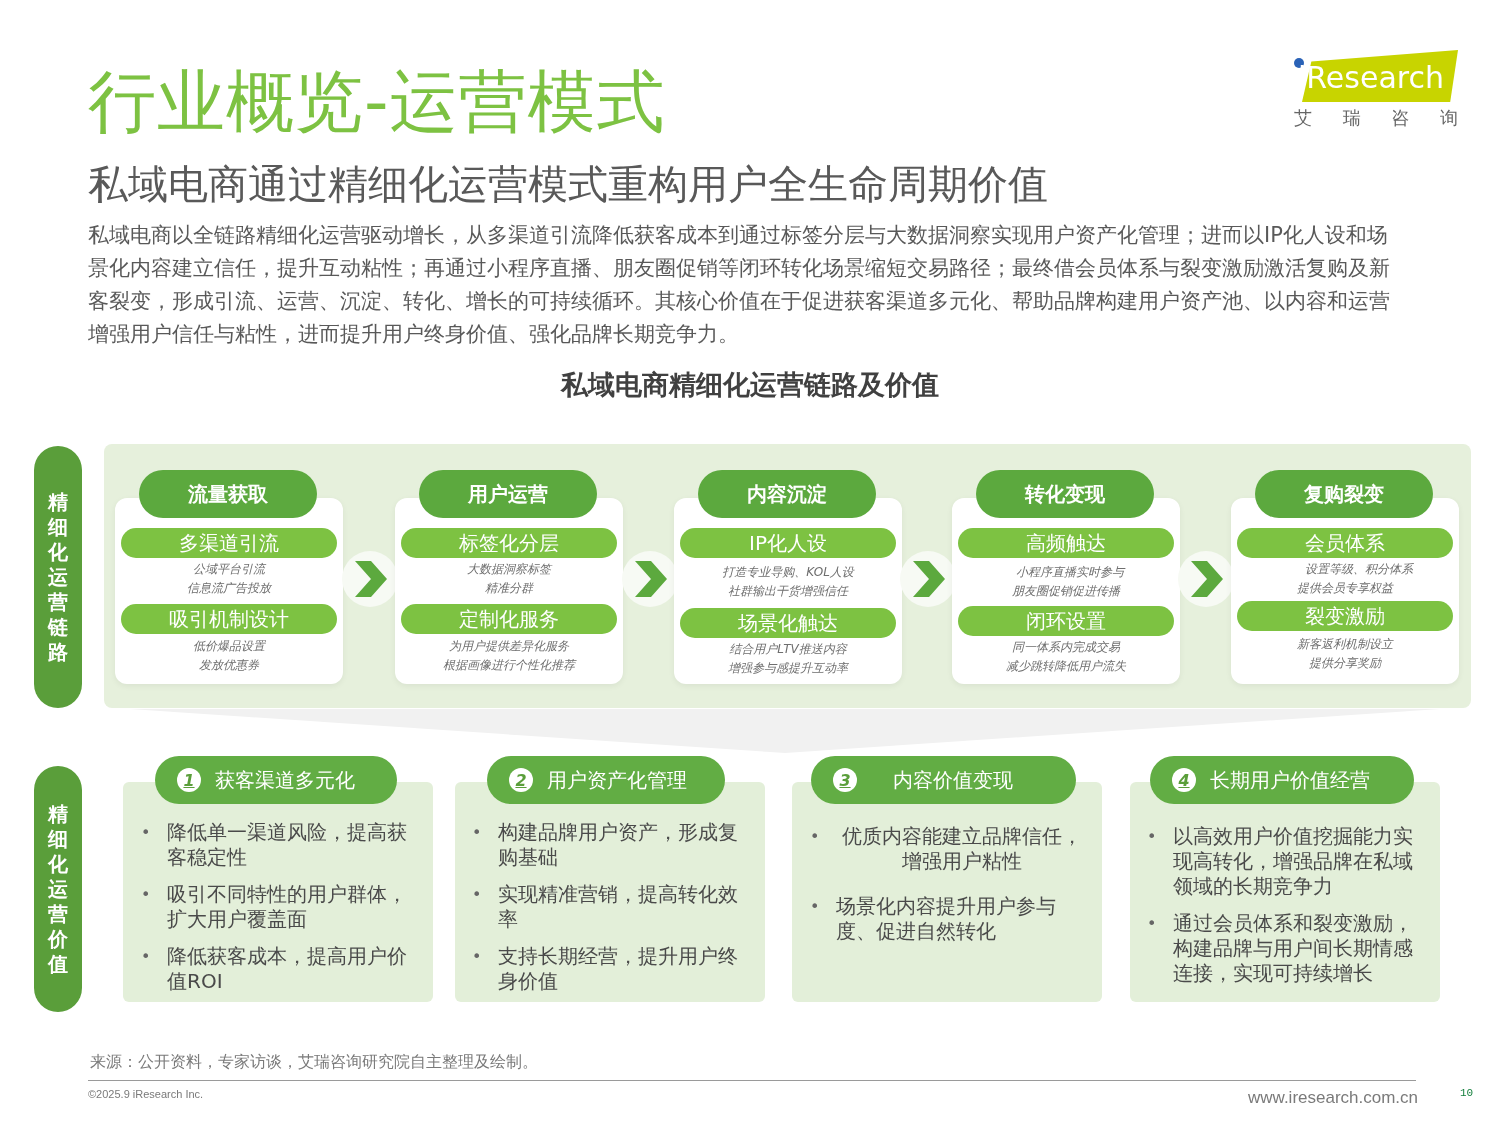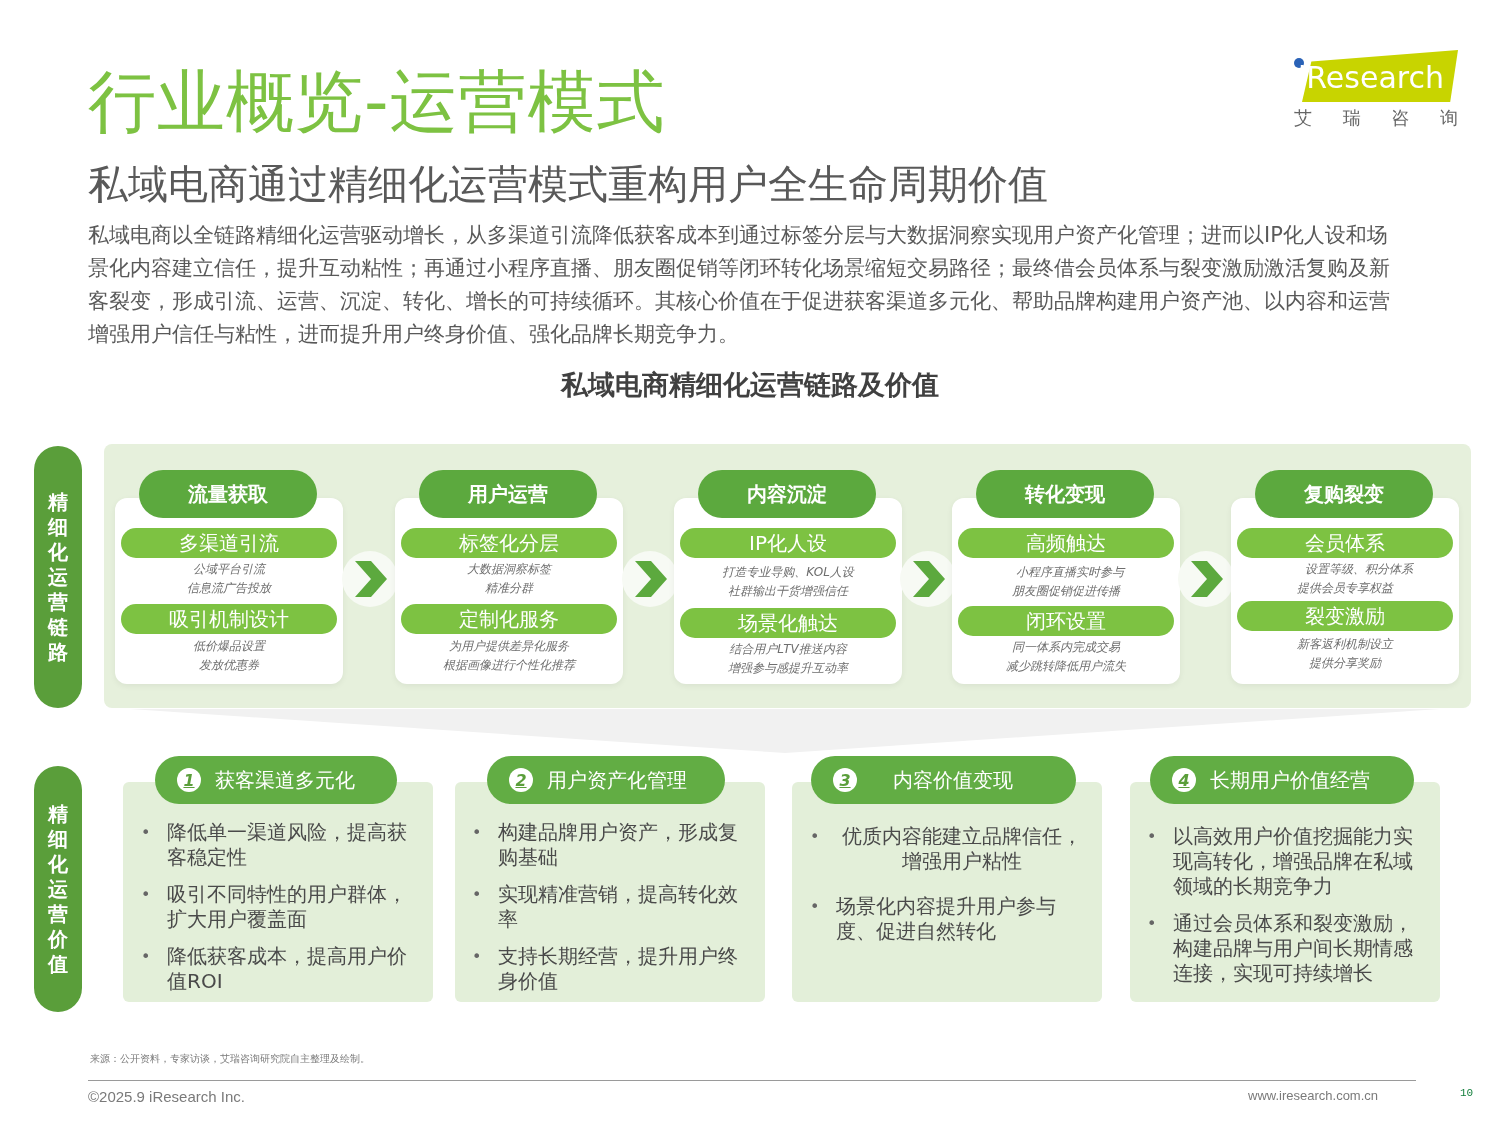--- a/index.html
+++ b/index.html
@@ -36,24 +36,24 @@
   .arrow-circle { position: absolute; top: 551px; width: 56px; height: 56px; border-radius: 50%; background: #f7faf4; display: flex; align-items: center; justify-content: center; }
   .arrow-circle svg { width: 34px; height: 36px; }
 
   .val-card { position: absolute; top: 782px; width: 310px; height: 220px; background: #e3efd9; border-radius: 6px; }
   .val-head { position: absolute; top: 756px; height: 48px; border-radius: 24px; background: #62ad44; color: #fff; font-size: 20px; display: flex; align-items: center; }
   .val-num { width: 24px; height: 24px; border-radius: 50%; background: #fff; color: #5a9e3a; font-size: 16px; font-style: italic; font-weight: bold; display: flex; align-items: center; justify-content: center; text-decoration: underline; margin-right: 14px; }
   .val-list { position: absolute; list-style: none; font-size: 20px; line-height: 25px; color: #4a4a4a; }
   .val-list li { position: relative; padding-left: 30px; margin-bottom: 12px; }
   .val-list li::before { content: "•"; position: absolute; left: 4px; top: 0; color: #666; font-size: 16px; }
 
-  .source { position: absolute; left: 90px; top: 1052px; font-size: 10px; color: #7a7a7a; }
+  .source { position: absolute; left: 90px; top: 1052px; font-size: 16px; color: #7a7a7a; }
   .footer-line { position: absolute; left: 88px; top: 1080px; width: 1328px; height: 1px; background: #9a9a9a; }
-  .copyright { position: absolute; left: 88px; top: 1088px; font-size: 15px; color: #7a7a7a; font-family: "Liberation Sans", sans-serif; }
-  .website { position: absolute; left: 1248px; top: 1088px; font-size: 13px; color: #7a7a7a; font-family: "Liberation Sans", sans-serif; }
+  .copyright { position: absolute; left: 88px; top: 1088px; font-size: 11px; color: #7a7a7a; font-family: "Liberation Sans", sans-serif; }
+  .website { position: absolute; left: 1248px; top: 1088px; font-size: 17px; color: #7a7a7a; font-family: "Liberation Sans", sans-serif; }
   .page-num { position: absolute; left: 1460px; top: 1087px; font-size: 11px; color: #15803d; font-family: Liberation Mono, monospace; }
 </style>
 </head>
 <body>
 
 <div class="main-title">行业概览-运营模式</div>
 <div class="sub-title">私域电商通过精细化运营模式重构用户全生命周期价值</div>
 
 <div class="logo">
   <div class="logo-band"></div>

